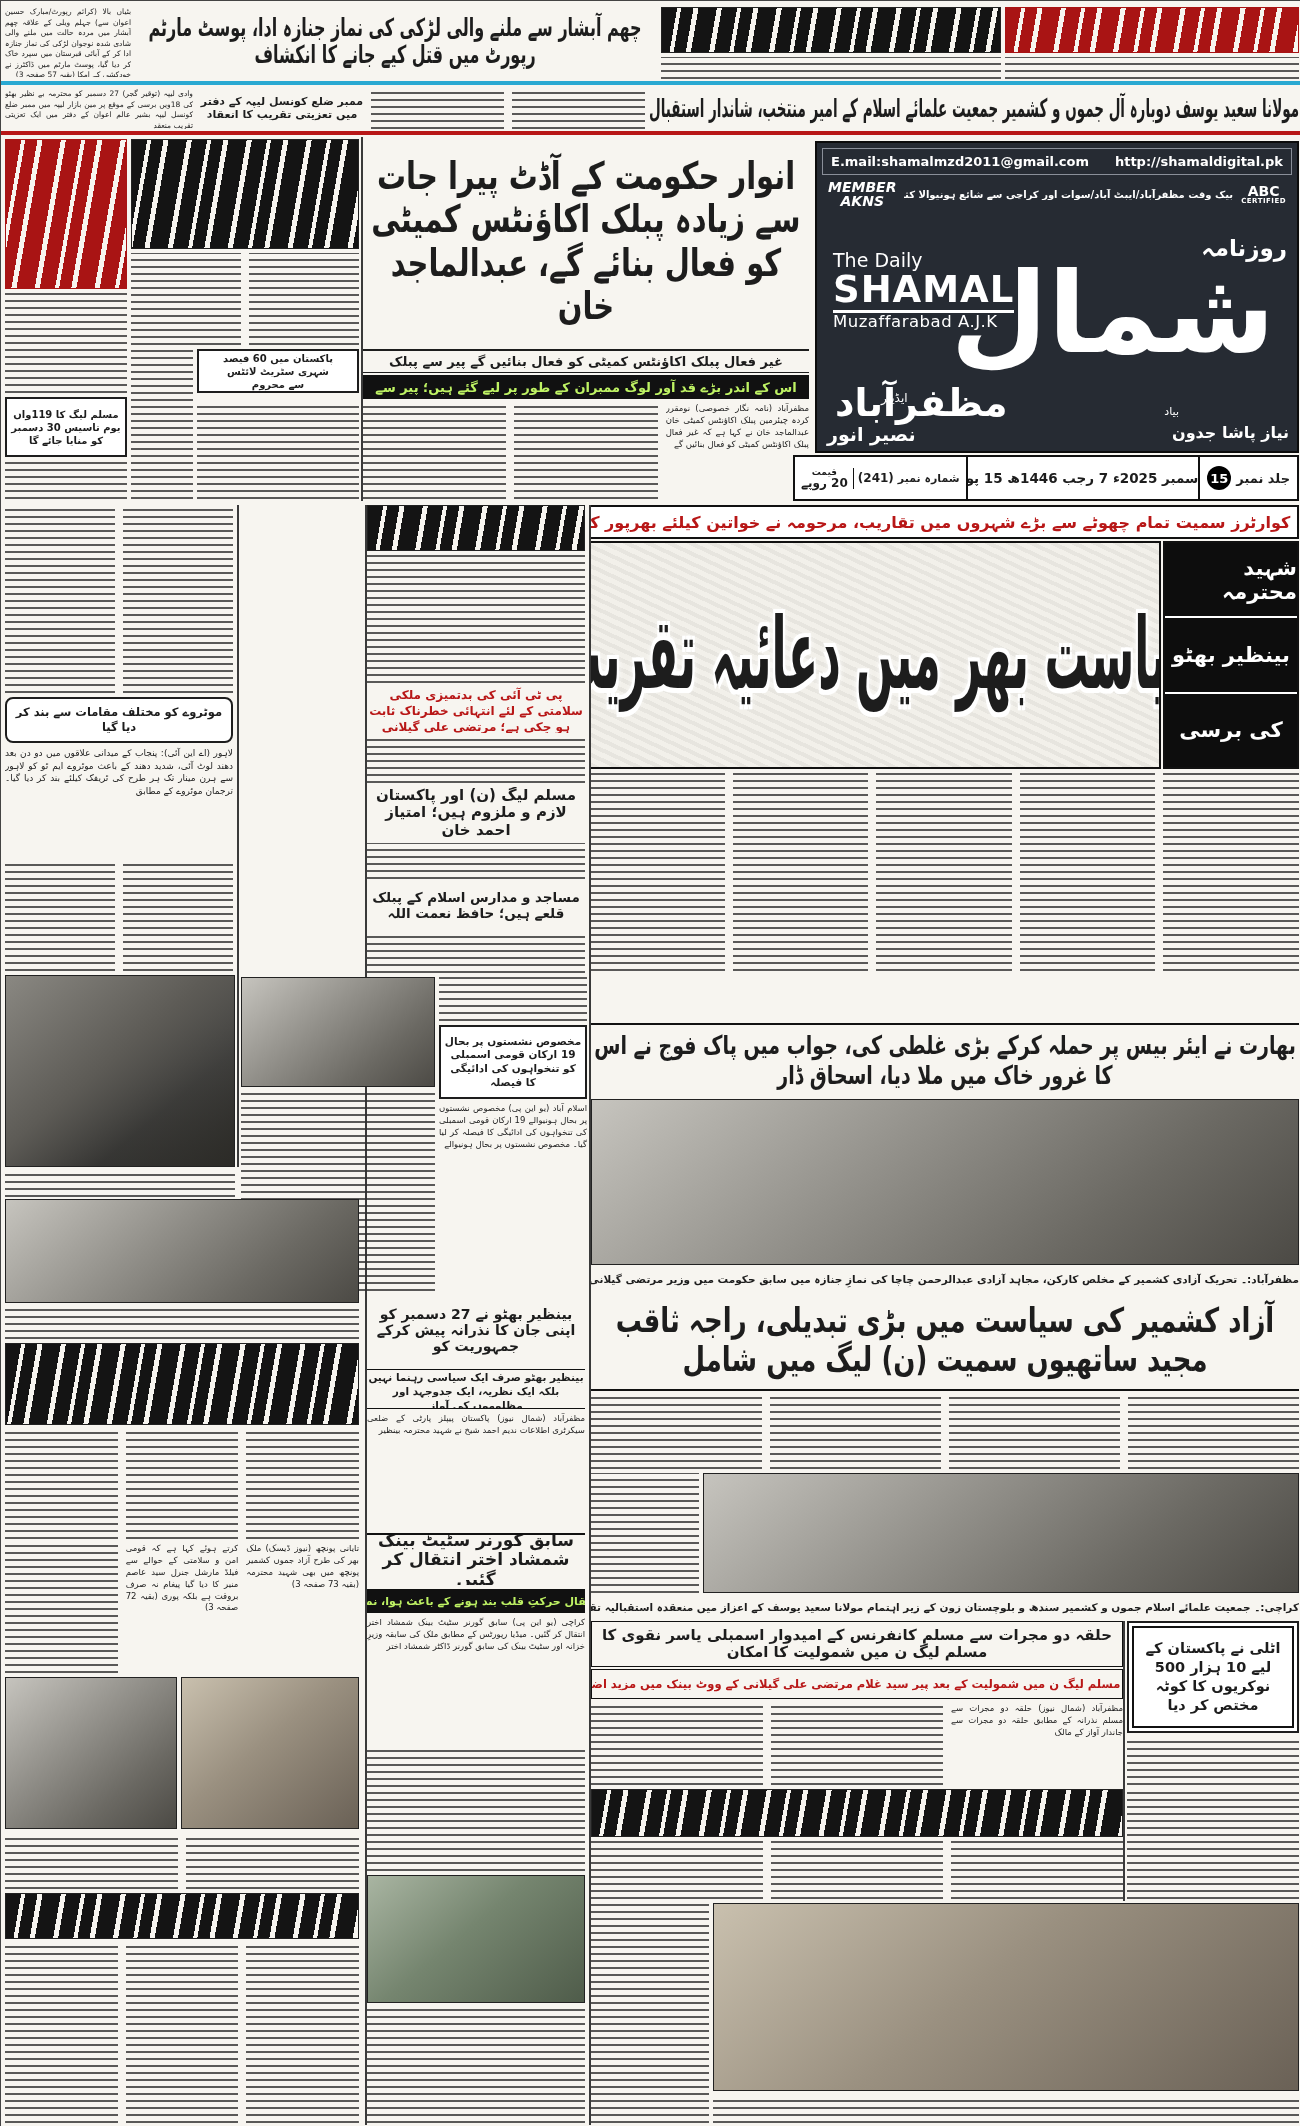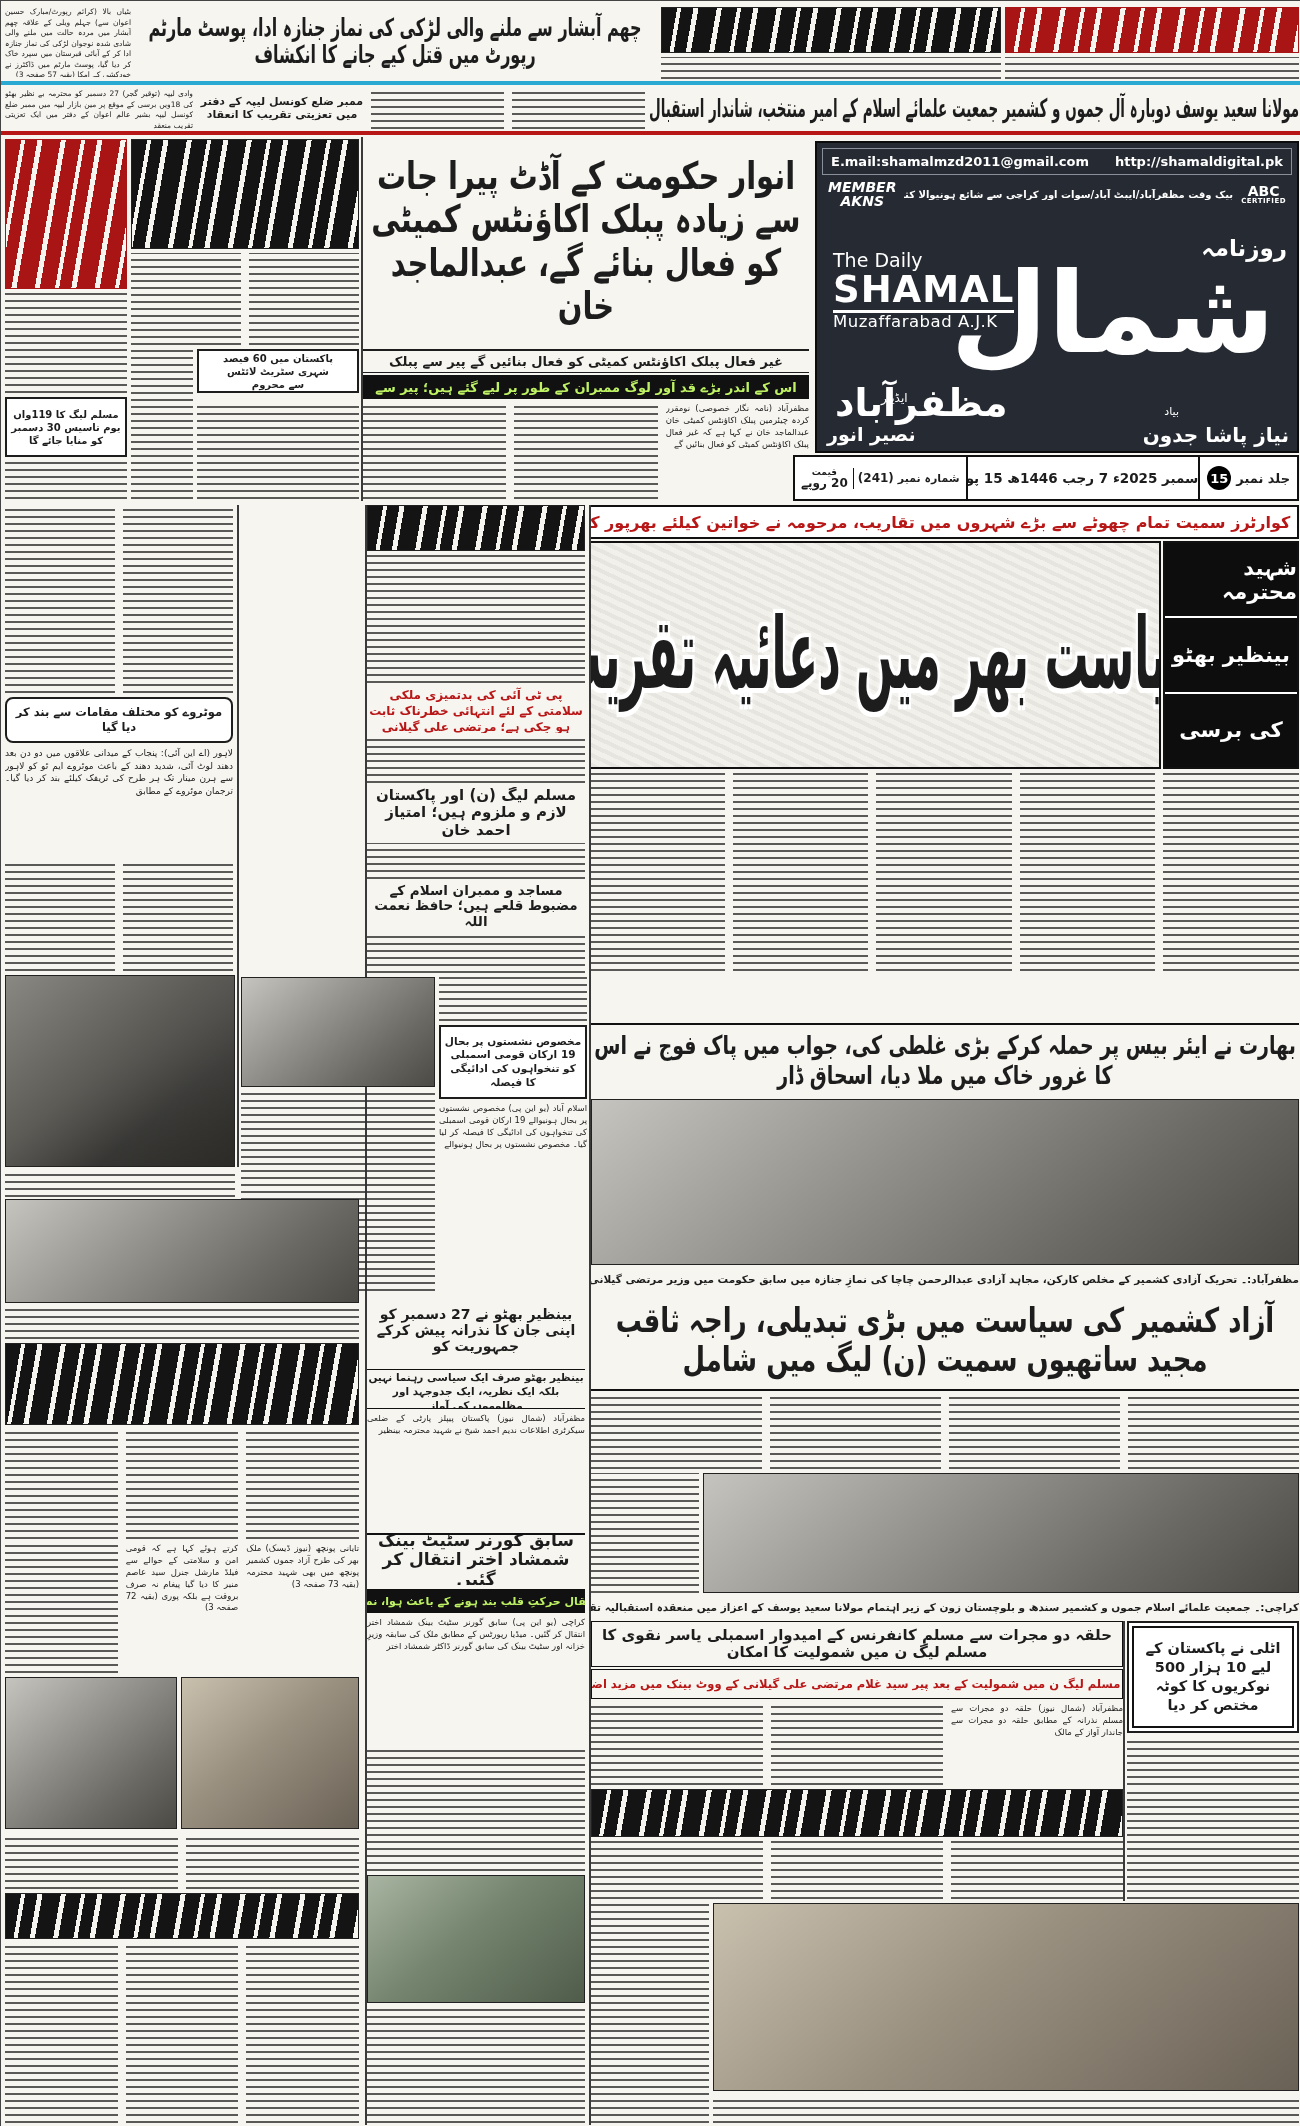--- a/index.html
+++ b/index.html
@@ -114,21 +114,21 @@
     </div>
     <div id="brandEN">
       <div class="d1">The Daily</div>
       <div class="d2">SHAMAL</div>
       <div class="d3">Muzaffarabad A.J.K</div>
     </div>
     <div class="abs" style="right:10px;top:92px;font-size:23px;font-weight:bold;">روزنامہ</div>
     <div class="abs" style="right:22px;top:112px;font-size:112px;font-weight:bold;line-height:1.05;">شمال</div>
     <div class="abs" style="left:18px;top:238px;font-size:38px;font-weight:bold;">مظفرآباد</div>
     <div class="abs" style="right:118px;top:262px;font-size:11px;">بیاد</div>
-    <div class="abs" style="right:8px;top:280px;font-size:20px;font-weight:bold;margin-left:15px;">نیاز پاشا جدون</div>
+    <div class="abs" style="right:8px;top:280px;font-size:16px;font-weight:bold;margin-left:15px;">نیاز پاشا جدون</div>
     <div class="abs" style="left:64px;top:248px;font-size:12px;">ایڈیٹر</div>
     <div class="abs" style="left:10px;top:280px;font-size:19px;font-weight:bold;">نصیر انور</div>
   </div>
 
   <div class="abs" style="left:792px;top:454px;width:506px;height:46px;background:#fff;border:2px solid #111;display:flex;align-items:stretch;">
     <div style="display:flex;align-items:center;gap:5px;padding:0 7px;border-left:2px solid #111;font-size:13px;font-weight:bold;">
       <span>جلد نمبر</span>
       <span style="background:#000000;color:#fff;border-radius:50%;width:24px;height:24px;display:flex;align-items:center;justify-content:center;font-size:13px;">15</span>
     </div>
     <div style="flex:1;display:flex;align-items:center;justify-content:center;font-size:13.5px;font-weight:bold;white-space:nowrap;overflow:hidden;">اتوار 28 دسمبر 2025ء 7 رجب 1446ھ 15 پوہ 2079ب</div>
@@ -163,21 +163,21 @@
   <div class="abs vline" style="left:588px;top:504px;height:1620px;"></div>
   <div class="abs hfill" style="left:366px;top:504px;width:218px;height:46px;"></div>
   <div class="abs tcol" style="left:366px;top:554px;width:218px;height:128px;"></div>
   <div class="abs redtext" style="left:366px;top:686px;width:218px;height:46px;font-size:12px;font-weight:bold;text-align:center;line-height:1.35;overflow:hidden;">پی ٹی آئی کی بدتمیزی ملکی سلامتی کے لئے انتہائی خطرناک ثابت ہو چکی ہے؛ مرتضی علی گیلانی</div>
   <div class="abs tcol" style="left:366px;top:736px;width:218px;height:46px;"></div>
   <div class="abs callig" style="left:366px;top:786px;width:218px;height:52px;font-size:15px;">
     <span>مسلم لیگ (ن) اور پاکستان لازم و ملزوم ہیں؛ امتیاز احمد خان</span>
   </div>
   <div class="abs tcol" style="left:366px;top:842px;width:218px;height:36px;"></div>
   <div class="abs callig" style="left:366px;top:882px;width:218px;height:46px;font-size:13.5px;">
-    <span>مساجد و ممبران اسلام کے مضبوط قلعے ہیں؛ حافظ نعمت اللہ</span>
+    <span>مساجد و مدارس اسلام کے پبلک قلعے ہیں؛ حافظ نعمت اللہ</span>
   </div>
   <div class="abs tcol" style="left:366px;top:932px;width:218px;height:40px;"></div>
 
   <div class="abs vline" style="left:236px;top:504px;height:662px;"></div>
   <div class="abs tcols" style="left:4px;top:504px;width:228px;height:188px;">
     <div class="tcol"></div>
     <div class="tcol"></div>
   </div>
   <div class="abs box" style="left:4px;top:696px;width:228px;height:46px;font-size:11.5px;padding:3px;border-radius:8px;">موٹروے کو مختلف مقامات سے بند کر دیا گیا</div>
   <div class="abs lead" style="left:4px;top:746px;width:228px;height:108px;font-size:9px;">لاہور (اے این آئی): پنجاب کے میدانی علاقوں میں دو دن بعد دھند لوٹ آئی، شدید دھند کے باعث موٹروے ایم ٹو کو لاہور سے ہرن مینار تک ہر طرح کی ٹریفک کیلئے بند کر دیا گیا۔ ترجمان موٹروے کے مطابق</div>

